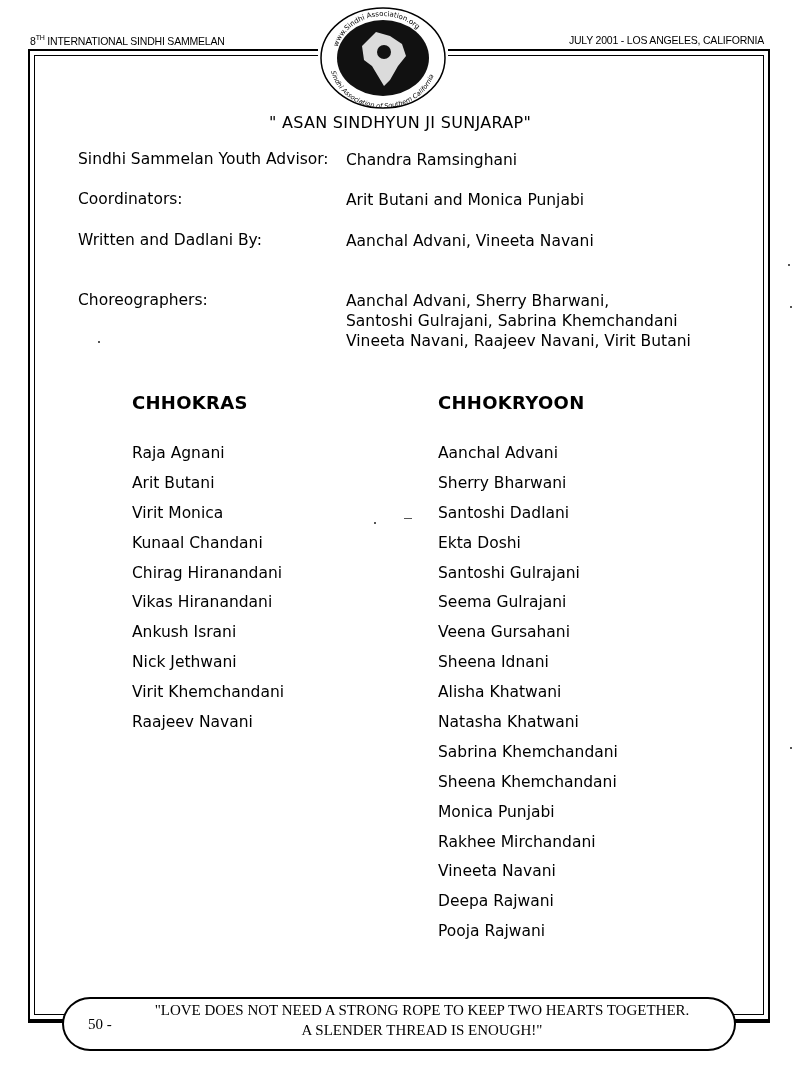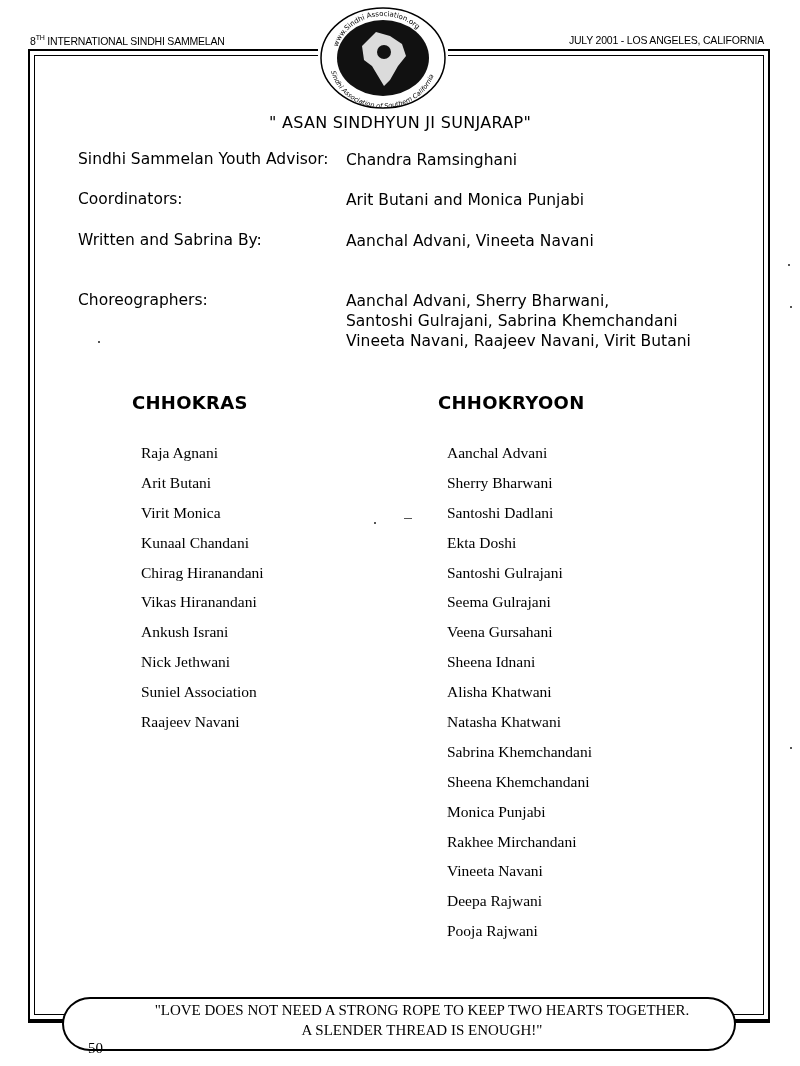--- a/index.html
+++ b/index.html
@@ -29,32 +29,32 @@
     .credits { position: absolute; left: 78px; top: 150px; font-size: 15.5px; }
     .credit-row { position: absolute; left: 0; white-space: nowrap; }
     .credit-label { position: absolute; left: 0; white-space: nowrap; }
     .credit-value { position: absolute; left: 268px; white-space: nowrap; line-height: 20px; }
     .credit-value div { white-space: nowrap; }
 
     .col { position: absolute; font-size: 15.5px; }
     .col-left { left: 132px; top: 392px; }
     .col-right { left: 438px; top: 392px; }
     .col-head { font-size: 18px; letter-spacing: 0.3px; height: 28px; font-weight: bold; }
-    .col-list { position: absolute; top: 50px; left: 9px; font-family: Liberation Serif, serif; }
+    .col-list { position: absolute; top: 50px; left: 0; }
     .col-list div { height: 29.9px; line-height: 22px; white-space: nowrap; }
 
     
     .quote-box { position: absolute; left: 62px; top: 997px; width: 674px; height: 54px;
                  border: 2px solid #000; border-radius: 28px / 27px; box-sizing: border-box;
                  background: #fff; }
     .quote-line-left { position: absolute; left: 28px; top: 1021px; width: 36px; height: 0;
                        border-top: 2px solid #000; }
     .quote-line-right { position: absolute; left: 734px; top: 1021px; width: 36px; height: 0;
                         border-top: 2px solid #000; }
-    .page-num { position: absolute; left: 88px; top: 1040px; font-family: "Liberation Serif", serif;
+    .page-num { position: absolute; left: 88px; top: 1016px; font-family: "Liberation Serif", serif;
                 font-size: 15px; }
     .quote-text { position: absolute; left: 120px; top: 1000px; width: 604px; text-align: center;
                   font-family: "Liberation Serif", serif; font-size: 15px; line-height: 20px; }
 
     .speck { position: absolute; width: 2px; height: 2px; background: #555; }
   </style>
 </head>
 <body>
 
 <div class="hdr hdr-left"><span>8</span><sup>TH</sup><span> INTERNATIONAL SINDHI SAMMELAN</span></div>
@@ -87,21 +87,21 @@
         <div>Chandra Ramsinghani</div>
       </div>
   </div>
   <div class="credit-row" style="top:40px;">
     <div class="credit-label">Coordinators:</div>
     <div class="credit-value">
         <div>Arit Butani and Monica Punjabi</div>
       </div>
   </div>
   <div class="credit-row" style="top:81px;">
-    <div class="credit-label">Written and Sabrina By:</div>
+    <div class="credit-label">Written and Dadlani By:</div>
     <div class="credit-value">
       <div>Aanchal Advani, Vineeta Navani</div>
     </div>
   </div>
   <div class="credit-row" style="top:141px;">
     <div class="credit-label">Choreographers:</div>
     <div class="credit-value">
       <div>Aanchal Advani, Sherry Bharwani,</div>
       <div>Santoshi Gulrajani, Sabrina Khemchandani</div>
       <div>Vineeta Navani, Raajeev Navani, Virit Butani</div>
@@ -113,21 +113,21 @@
   <div class="col-head">CHHOKRAS</div>
   <div class="col-list">
     <div>Raja Agnani</div>
     <div>Arit Butani</div>
     <div>Virit Monica</div>
     <div>Kunaal Chandani</div>
     <div>Chirag Hiranandani</div>
     <div>Vikas Hiranandani</div>
     <div>Ankush Israni</div>
     <div>Nick Jethwani</div>
-    <div>Suniel Association</div>
+    <div>Virit Khemchandani</div>
     <div>Raajeev Navani</div>
   </div>
 </div>
 
 <div class="col col-right">
   <div class="col-head">CHHOKRYOON</div>
   <div class="col-list">
     <div>Aanchal Advani</div>
     <div>Sherry Bharwani</div>
     <div>Santoshi Dadlani</div>

